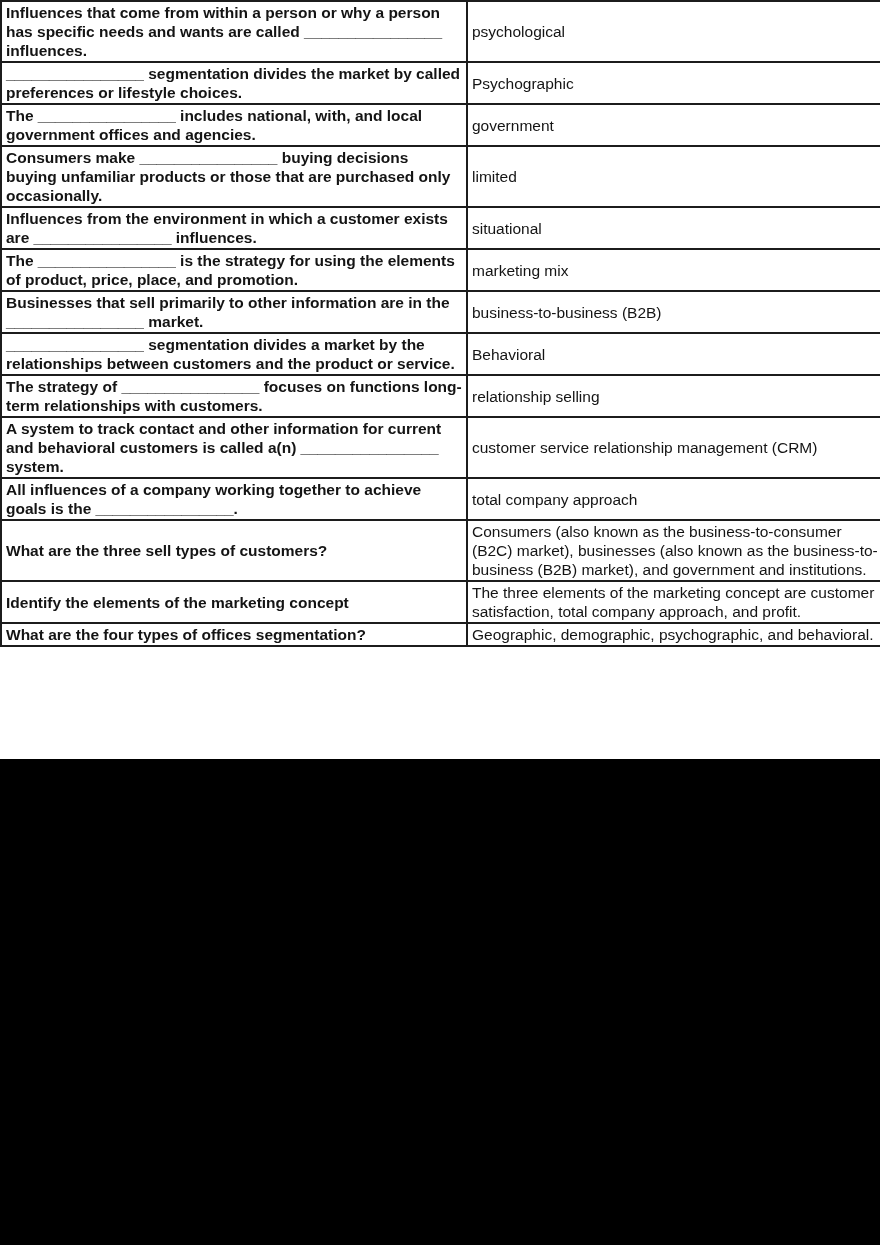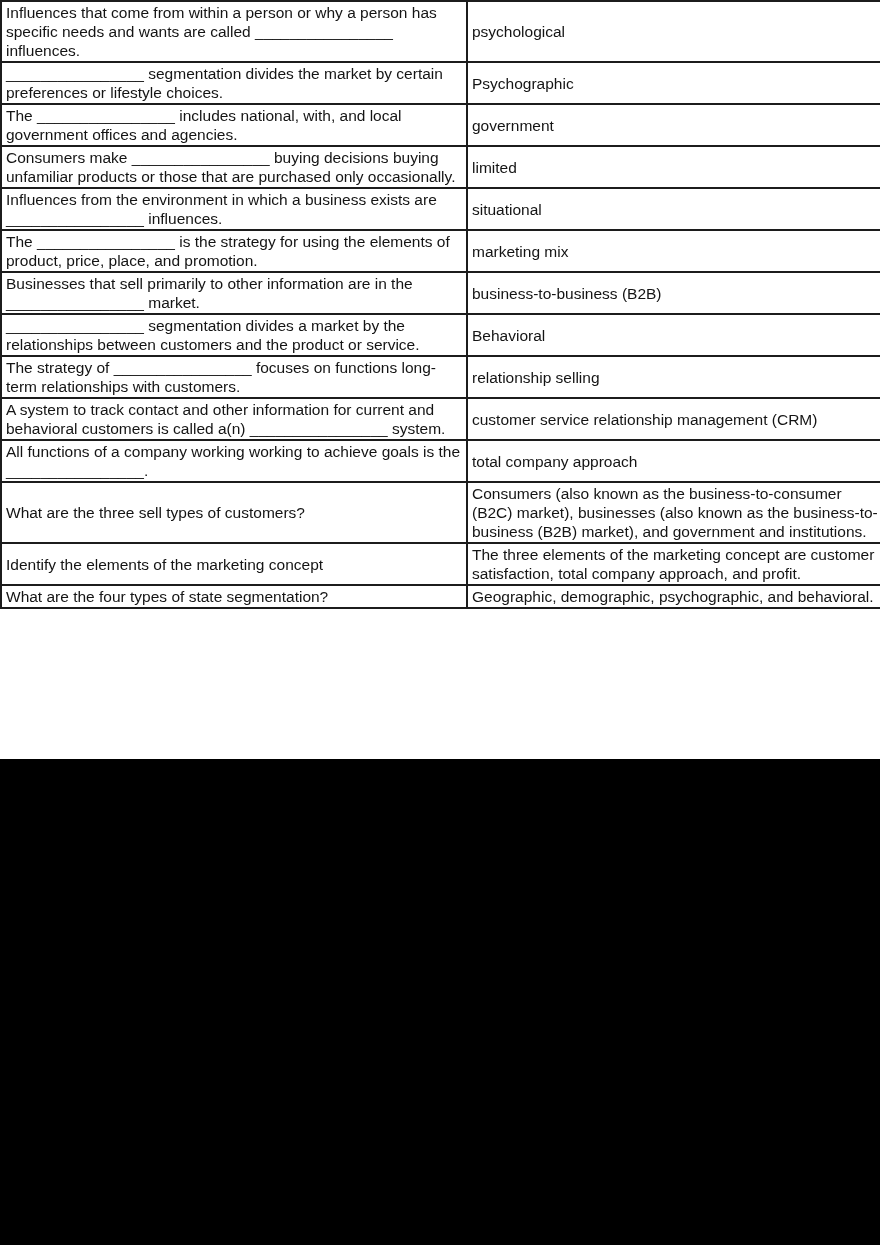--- a/index.html
+++ b/index.html
@@ -28,21 +28,21 @@
     table-layout: fixed;
   }
   table.qa-table td {
     border: 2px solid #1c1c1c;
     padding: 1px 4px;
     font-size: 15.5px;
     line-height: 19px;
     vertical-align: middle;
     word-wrap: break-word;
   }
-  td.q-cell { width: 456px; }
+  td.q-cell { width: 456px; font-weight: bold; }
   td.a-cell { width: 408px; }
   .letterbox {
     position: absolute;
     left: 0;
     top: 759px;
     width: 880px;
     height: 486px;
     background: #000000;
   }
 </style>
@@ -51,33 +51,33 @@
 
 <div class="page">
 
   <table class="qa-table">
     <tbody id="qa-rows">
         <tr>
           <td class="q-cell">Influences that come from within a person or why a person has specific needs and wants are called ________________ influences.</td>
           <td class="a-cell">psychological</td>
         </tr>
         <tr>
-          <td class="q-cell">________________ segmentation divides the market by certain preferences or lifestyle choices.</td>
+          <td class="q-cell">________________ segmentation divides the market by called preferences or lifestyle choices.</td>
           <td class="a-cell">Psychographic</td>
         </tr>
         <tr>
           <td class="q-cell">The ________________ includes national, with, and local government offices and agencies.</td>
           <td class="a-cell">government</td>
         </tr>
         <tr>
           <td class="q-cell">Consumers make ________________ buying decisions buying unfamiliar products or those that are purchased only occasionally.</td>
           <td class="a-cell">limited</td>
         </tr>
         <tr>
-          <td class="q-cell">Influences from the environment in which a business exists are ________________ influences.</td>
+          <td class="q-cell">Influences from the environment in which a customer exists are ________________ influences.</td>
           <td class="a-cell">situational</td>
         </tr>
         <tr>
           <td class="q-cell">The ________________ is the strategy for using the elements of product, price, place, and promotion.</td>
           <td class="a-cell">marketing mix</td>
         </tr>
         <tr>
           <td class="q-cell">Businesses that sell primarily to other information are in the ________________ market.</td>
           <td class="a-cell">business-to-business (B2B)</td>
         </tr>
@@ -87,33 +87,33 @@
         </tr>
         <tr>
           <td class="q-cell">The strategy of ________________ focuses on functions long-term relationships with customers.</td>
           <td class="a-cell">relationship selling</td>
         </tr>
         <tr>
           <td class="q-cell">A system to track contact and other information for current and behavioral customers is called a(n) ________________ system.</td>
           <td class="a-cell">customer service relationship management (CRM)</td>
         </tr>
         <tr>
-          <td class="q-cell">All functions of a company working working to achieve goals is the ________________.</td>
+          <td class="q-cell">All influences of a company working together to achieve goals is the ________________.</td>
           <td class="a-cell">total company approach</td>
         </tr>
         <tr>
           <td class="q-cell">What are the three sell types of customers?</td>
           <td class="a-cell">Consumers (also known as the business-to-consumer (B2C) market), businesses (also known as the business-to-business (B2B) market), and government and institutions.</td>
         </tr>
         <tr>
           <td class="q-cell">Identify the elements of the marketing concept</td>
           <td class="a-cell">The three elements of the marketing concept are customer satisfaction, total company approach, and profit.</td>
         </tr>
         <tr>
-          <td class="q-cell">What are the four types of state segmentation?</td>
+          <td class="q-cell">What are the four types of offices segmentation?</td>
           <td class="a-cell">Geographic, demographic, psychographic, and behavioral.</td>
         </tr>
       </tbody>
   </table>
 
   <div class="letterbox"></div>
 
 </div>
 
 </body></html>

